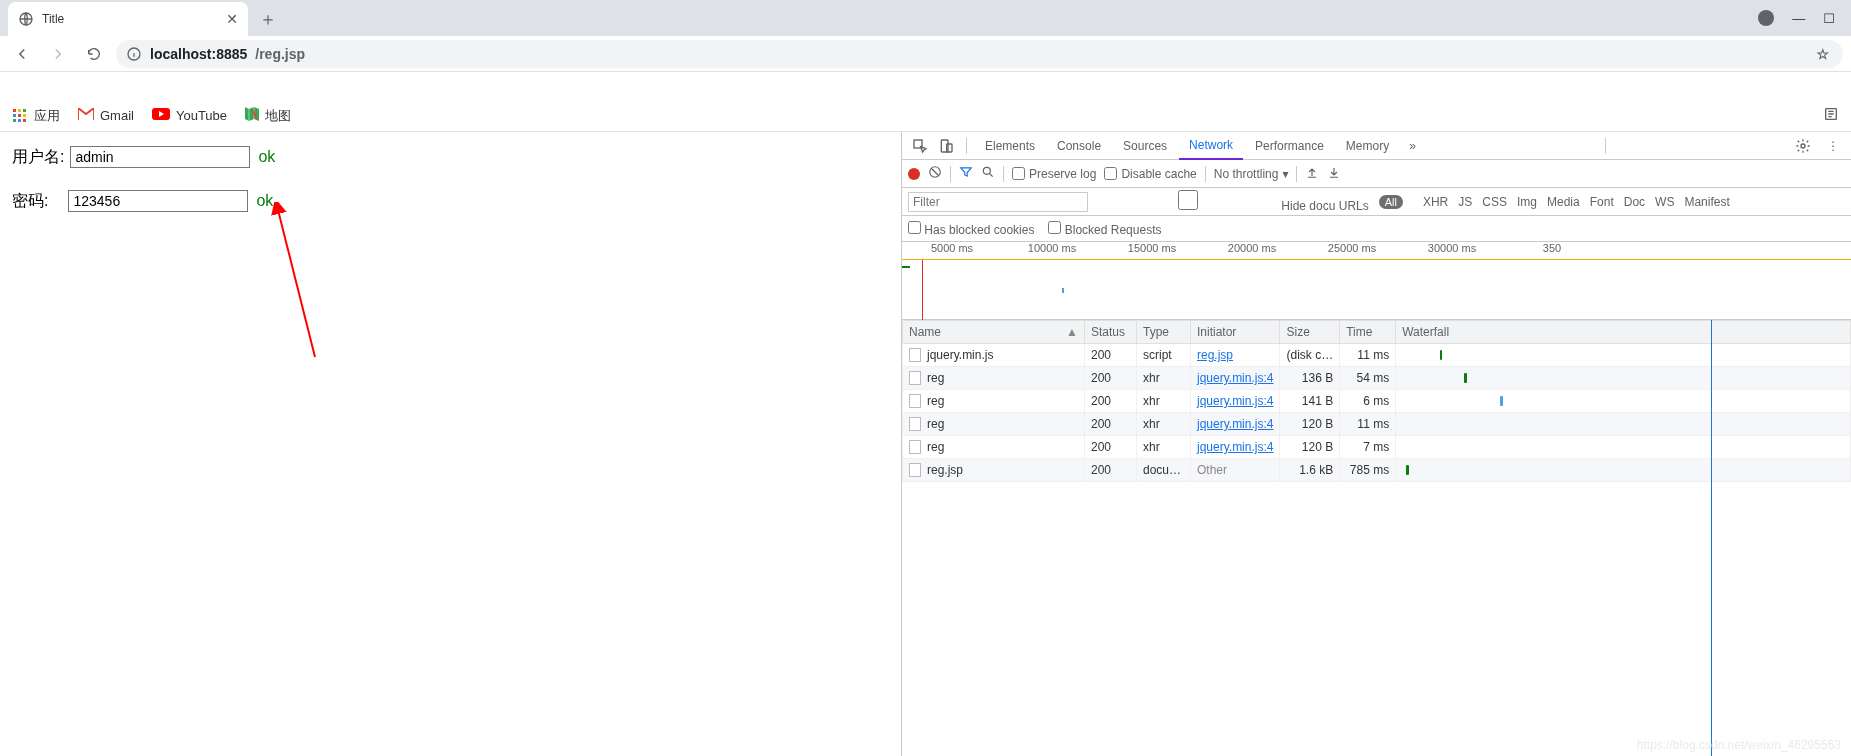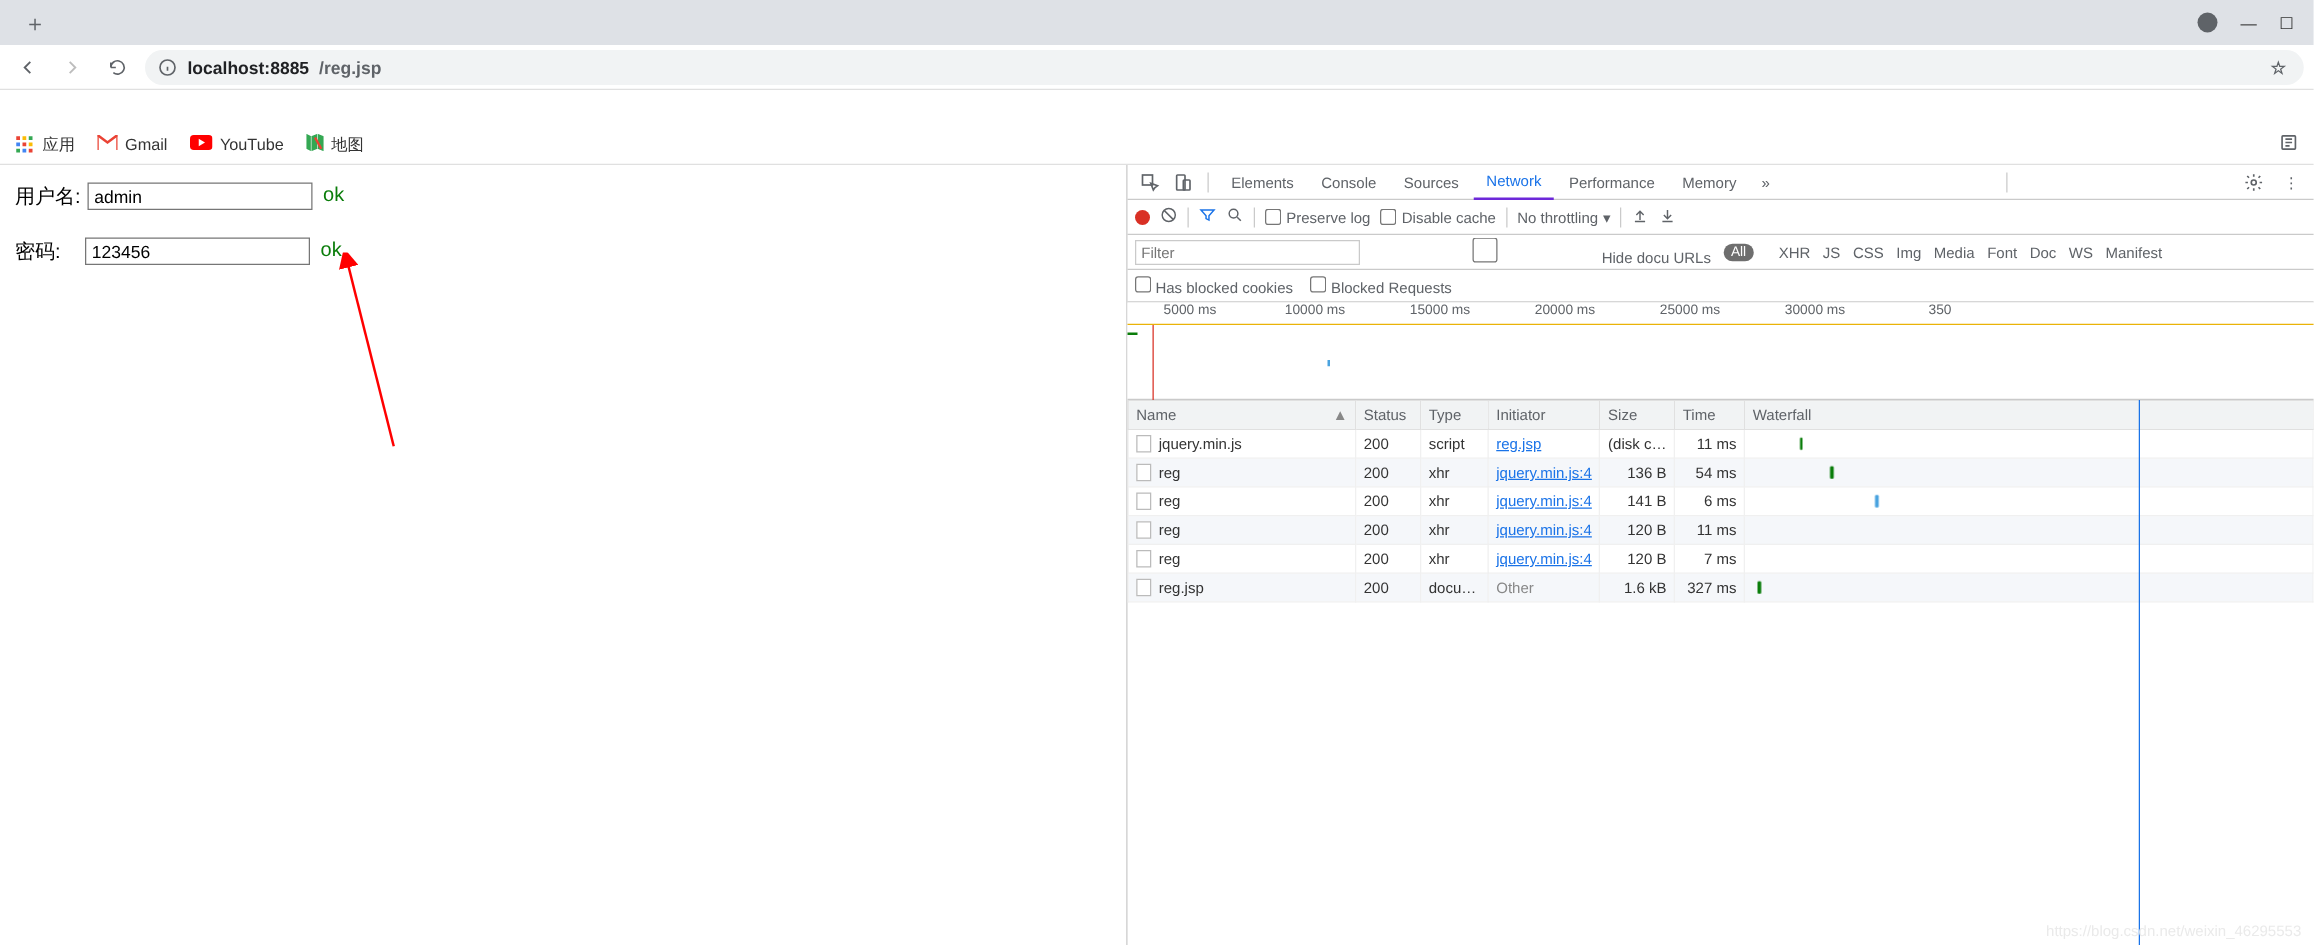--- a/index.html
+++ b/index.html
@@ -280,20 +280,28 @@
     right: 10px;
     bottom: 4px;
     color:#eaeaea;
     font-size:12px;
   }
 </style>
 </head>
 <body>
 
 <div class="tab-strip">
+  <div class="tab">
+    <svg class="globe" viewBox="0 0 24 24" fill="none" stroke="currentColor" stroke-width="2">
+        <circle cx="12" cy="12" r="9"></circle>
+        <path d="M3 12h18M12 3c2.5 3 2.5 15 0 18M12 3c-2.5 3-2.5 15 0 18"></path>
+      </svg>
+    <span>Title</span>
+    <span class="close">✕</span>
+  </div>
   <div class="new-tab">＋</div>
   <div class="win-controls">
     <div class="account-dot"></div>
     <span>—</span>
     <span>☐</span>
   </div>
 </div>
 
 <div class="toolbar">
   <div class="nav-btn">
@@ -577,21 +585,21 @@
               <td class="col-wf">
                 <div class="wf-cell"></div>
               </td>
             </tr>
             <tr>
               <td class="col-name"><span class="file-icon"></span>reg.jsp</td>
               <td class="col-status">200</td>
               <td class="col-type">docu…</td>
               <td class="col-init initiator"><span class="other">Other</span></td>
               <td class="col-size" style="text-align:right">1.6 kB</td>
-              <td class="col-time" style="text-align:right">327 ms</td>
+              <td class="col-time" style="text-align:right">785 ms</td>
               <td class="col-wf">
                 <div class="wf-cell">
                   <div class="wf-bar" style="left:4px;width:3px;background:#0a7d0a"></div>
                 </div>
               </td>
             </tr>
           </tbody>
       </table>
       <div class="wf-vline" style="left:calc(100% - 140px);"></div>
     </div>

